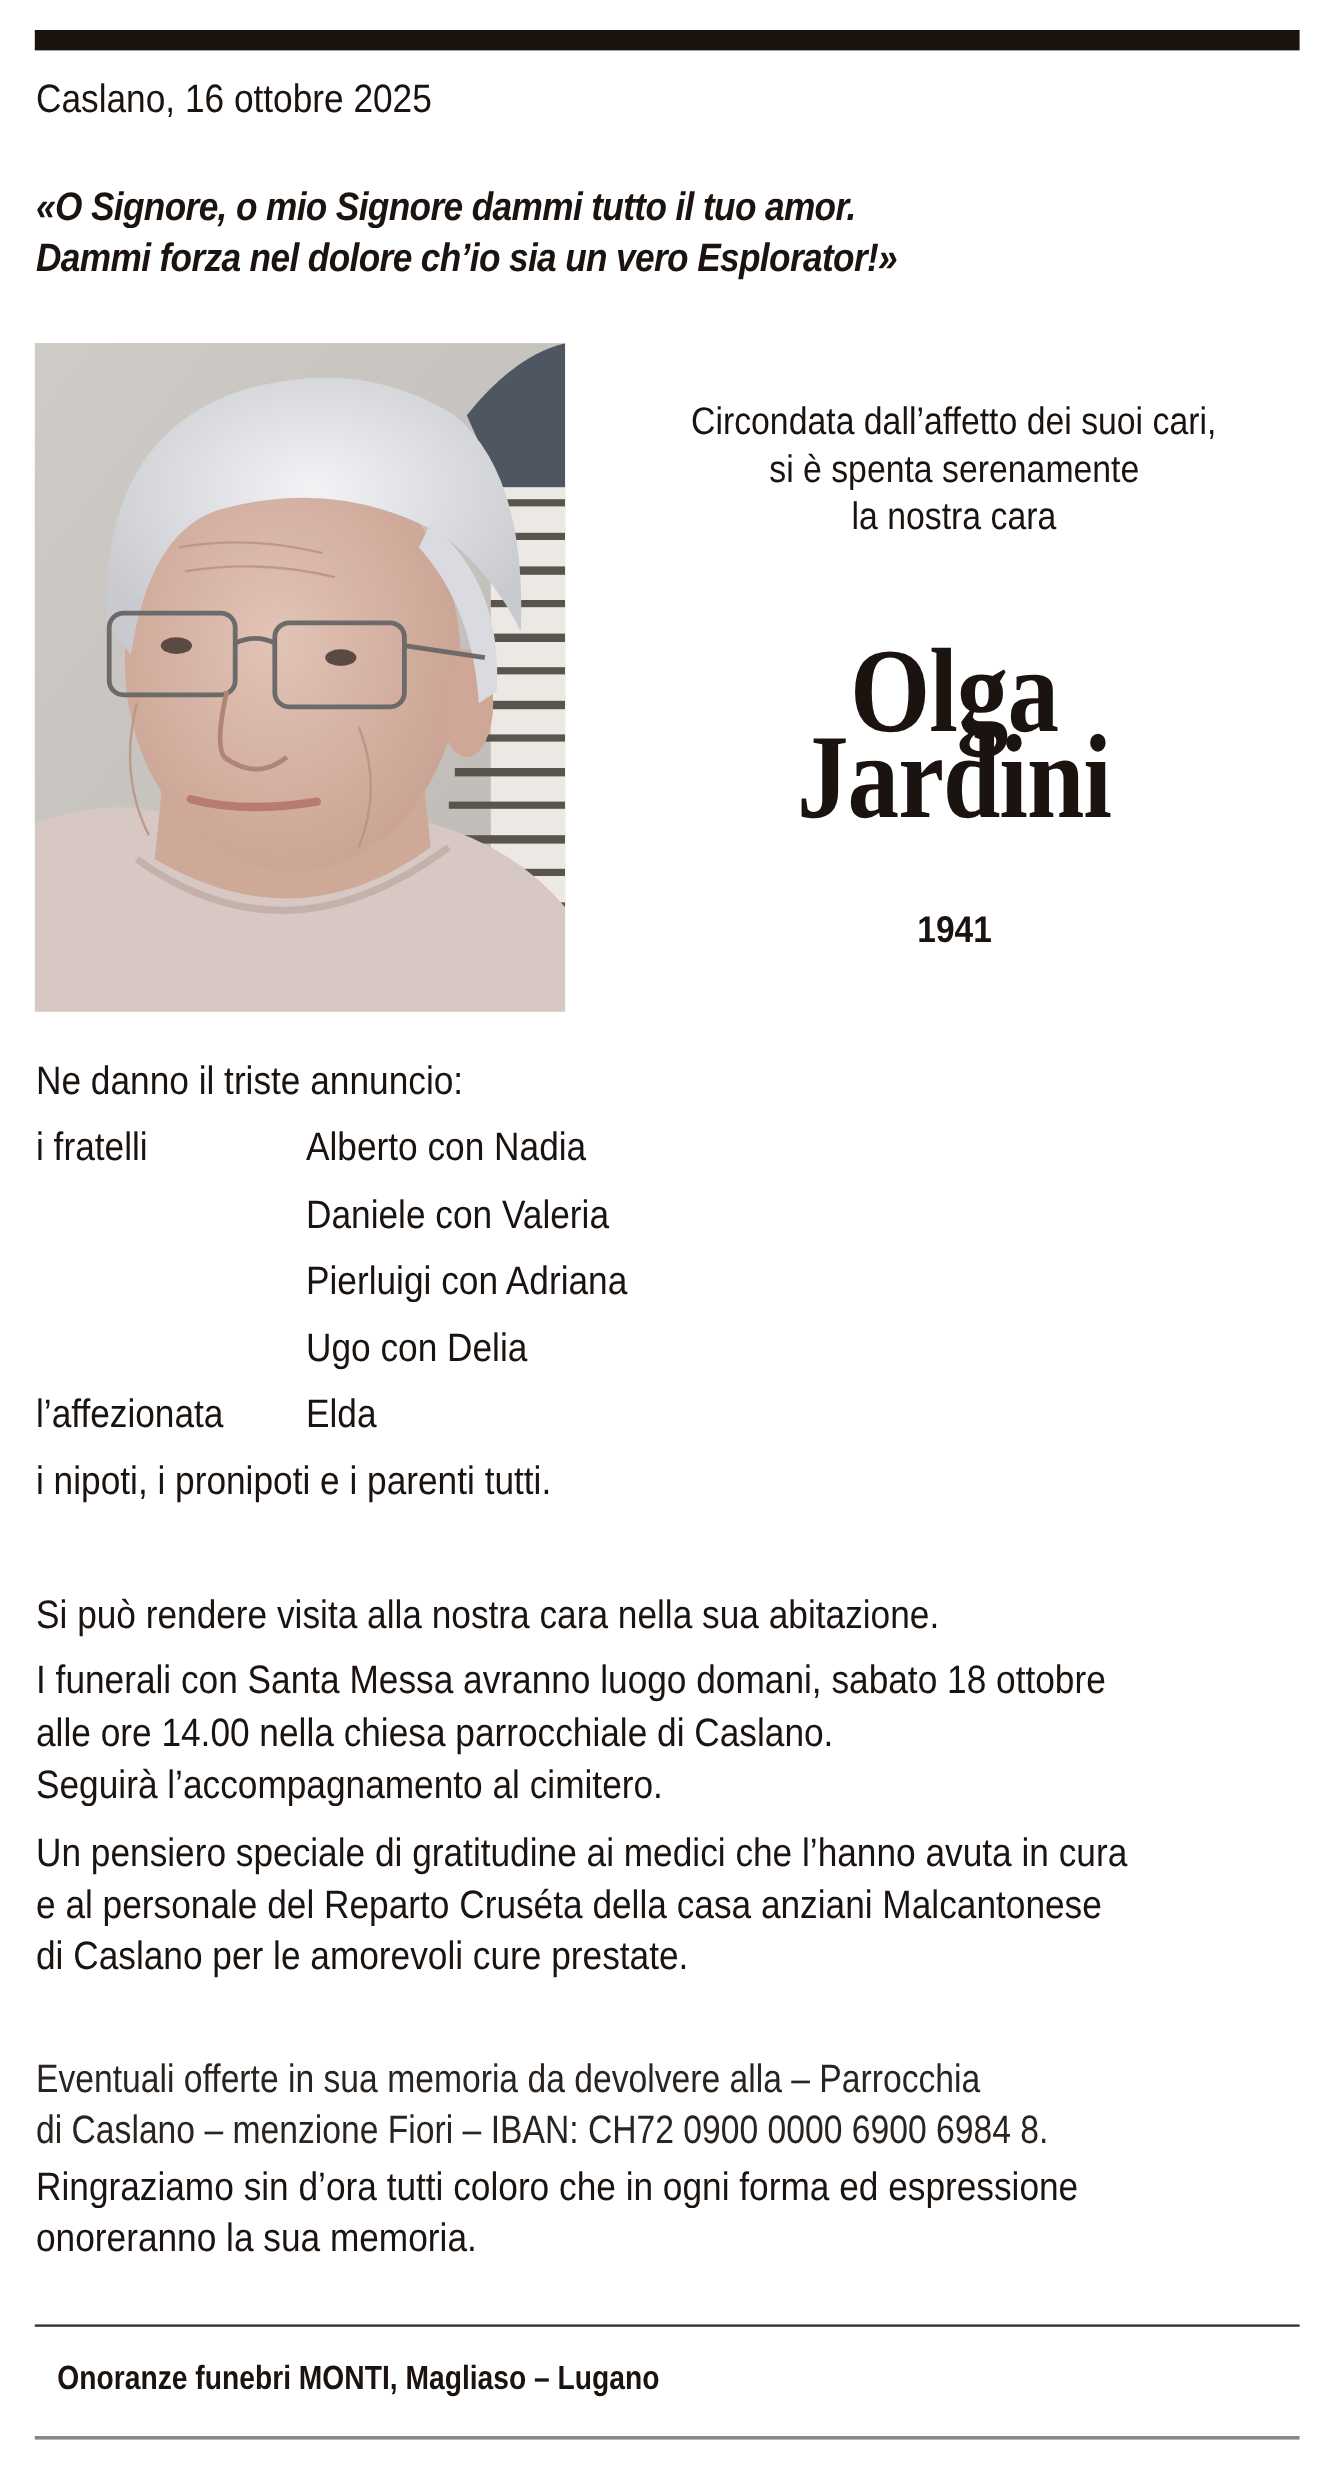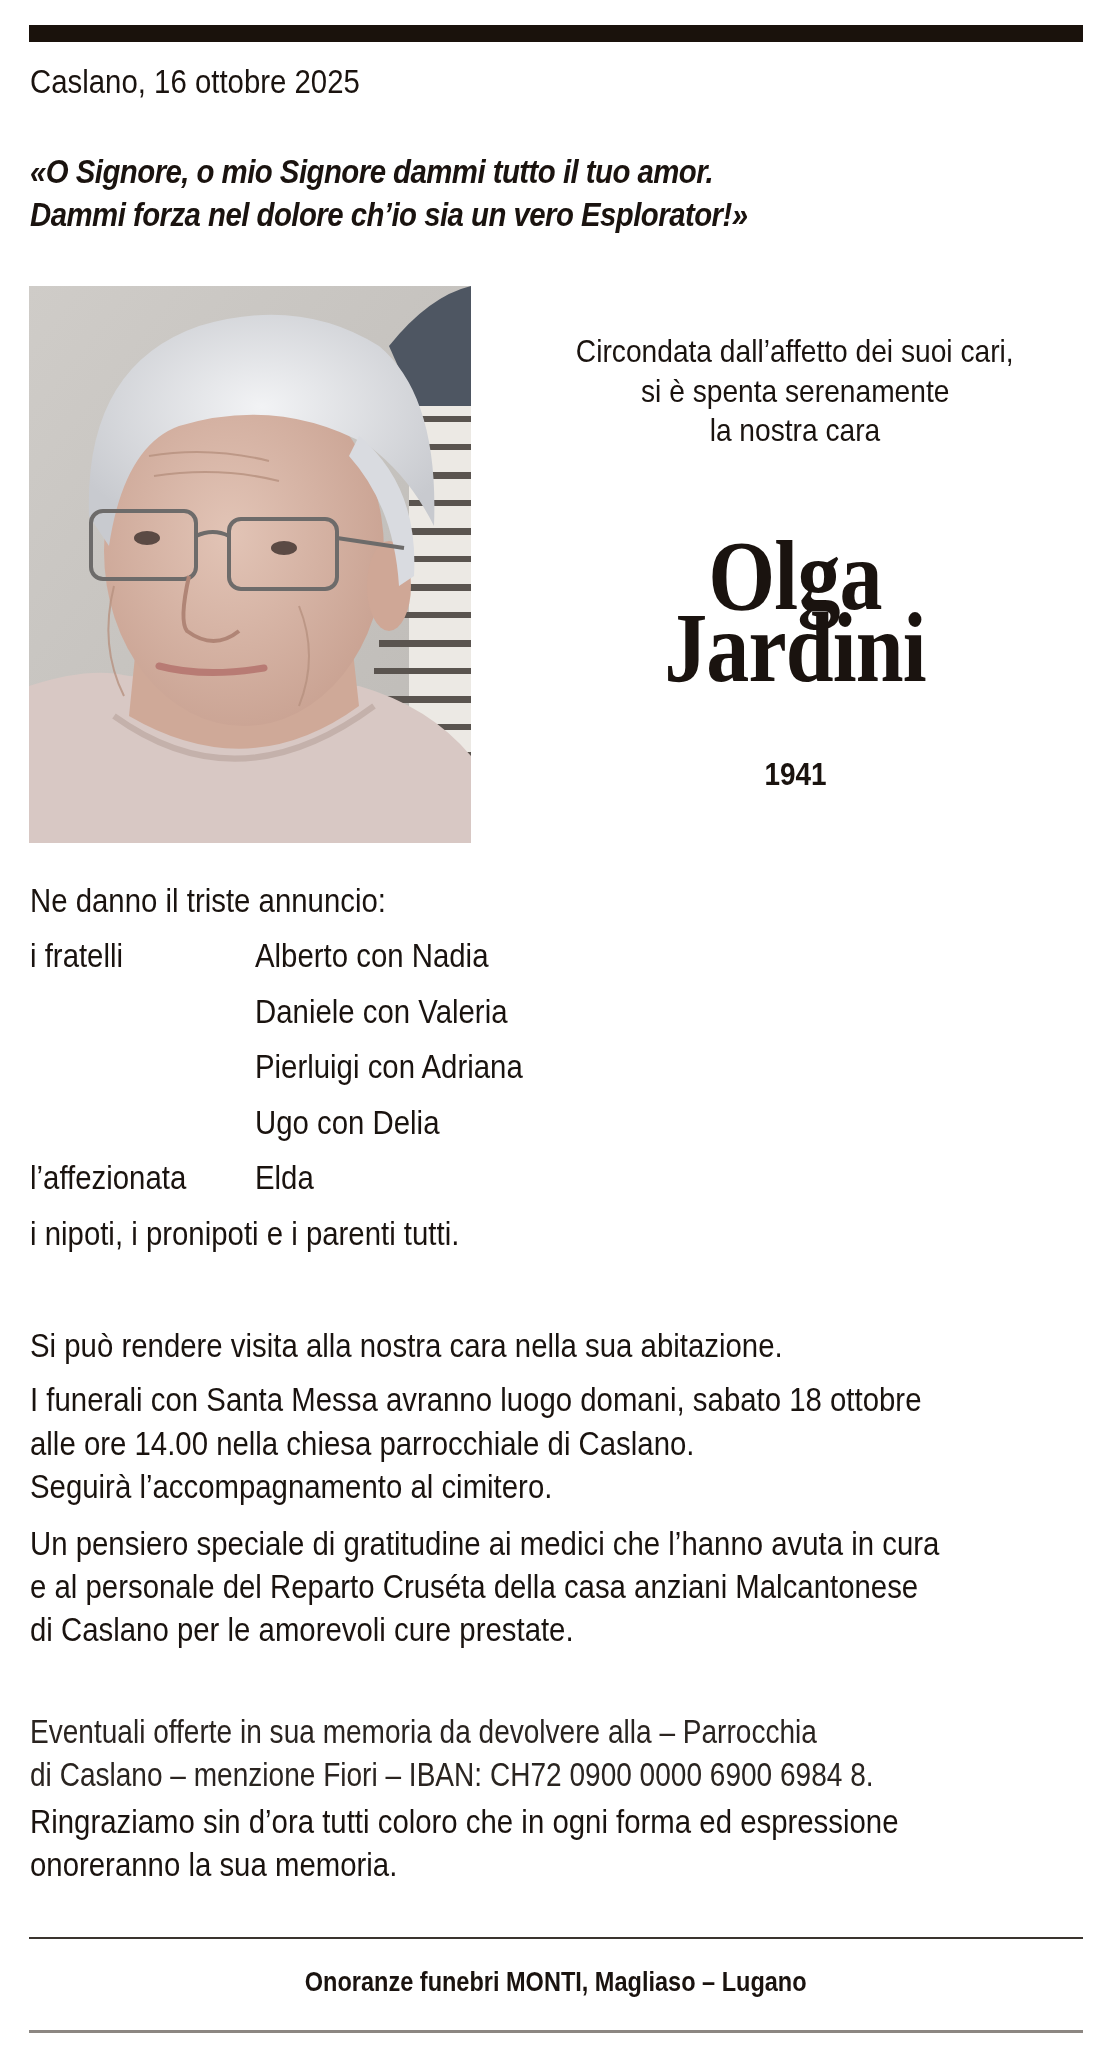--- a/index.html
+++ b/index.html
@@ -12,21 +12,21 @@
   .center-block { position:absolute; left:500px; width:590px; text-align:center; }
   .intro { font-size:32px; line-height:40px; white-space:nowrap;text-decoration:underline; }
   .intro span { display:inline-block; transform:scaleX(0.88); }
   .name { font-family:"Liberation Serif", "DejaVu Serif", serif; font-weight:bold; font-size:100px; line-height:110px; transform:scaleX(0.86); letter-spacing:-1px; }
   .year { font-size:31px; transform:scaleX(0.9); }
   .lbl { position:absolute; left:30px; font-size:33px; white-space:nowrap; transform:scaleX(0.89); transform-origin:0 0; }
   .val { position:absolute; left:255px; font-size:33px; white-space:nowrap; transform:scaleX(0.89); transform-origin:0 0; }
   .light { font-weight:normal; color:#2a2420; }
   .rule-top { position:absolute; left:29px; top:1937px; width:1054px; height:2px; background:#3a342e; }
   .rule-bot { position:absolute; left:29px; top:2030px; width:1054px; height:3px; background:#8c8782; }
-  .footer { position:absolute; left:0; width:1111px; top:1966px; text-align:center; font-size:28px; font-weight:bold; white-space:nowrap; }
+  .footer { position:absolute; left:0; width:1111px; top:1966px; text-align:left; font-size:28px; font-weight:bold; white-space:nowrap; }
   .footer span { display:inline-block; transform:scaleX(0.84); }
 </style>
 </head>
 <body>
 
 <div class="topbar"></div>
 
 <div class="ln date">Caslano, 16 ottobre 2025</div>
 
 <div>

